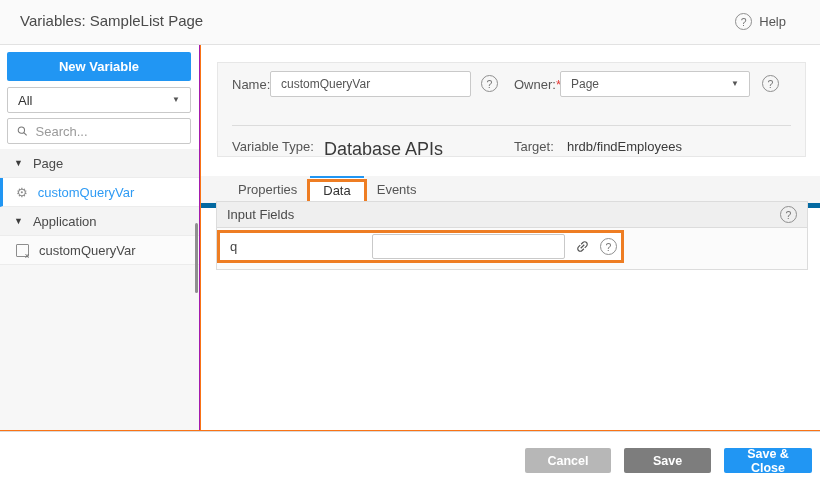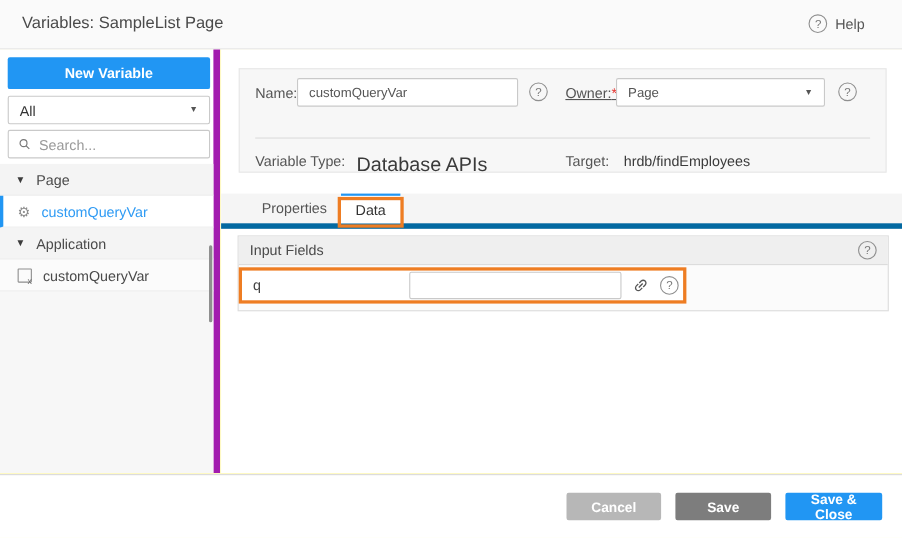--- a/index.html
+++ b/index.html
@@ -1,30 +1,30 @@
 <!DOCTYPE html>
 <html><head>
 <meta charset="utf-8">
 <style>
   html,body{margin:0;padding:0;background:#fff;}
-  .app{position:relative;width:820px;height:489px;background:#fef9c3;overflow:hidden;
+  .app{position:relative;width:820px;height:489px;background:#f97316;overflow:hidden;
        font-family:"Liberation Sans","DejaVu Sans",sans-serif;color:#333;}
 
   
   .header{position:absolute;top:0;left:0;right:0;height:44px;background:#fafafa;border-bottom:1px solid #e2e2e2;}
   .title{position:absolute;left:20px;top:12px;font-size:15px;color:#4a4a4a;}
   .help{position:absolute;right:34px;top:13px;display:flex;align-items:center;gap:7px;color:#555;font-size:13px;cursor:pointer;}
 
   .qmark{display:inline-flex;width:17px;height:17px;border:1px solid #8f8f8f;border-radius:50%;
          align-items:center;justify-content:center;font-size:10.5px;color:#777;box-sizing:border-box;
          background:transparent;flex:0 0 auto;cursor:pointer;}
 
   
   .sidebar{position:absolute;left:0;top:45px;width:200px;height:385px;background:#fff;
-           border-right:6px solid #a21caf;box-sizing:border-box;}
+           border-right:1px solid #a21caf;box-sizing:border-box;}
   .sidebar-rest{position:absolute;left:0;top:220px;right:0;bottom:0;background:#f7f7f7;}
   .btn-new{position:absolute;left:7px;top:7px;width:184px;height:29px;background:#2196f3;color:#fff;
            font-weight:bold;font-size:13px;border:none;border-radius:2px;display:flex;align-items:center;
            justify-content:center;cursor:pointer;font-family:inherit;}
   .filter{position:absolute;left:7px;top:42px;width:184px;height:26px;border:1px solid #c9c9c9;border-radius:2px;
           background:#fff;display:flex;align-items:center;justify-content:space-between;padding:4px 10px;
           box-sizing:border-box;font-size:13px;color:#333;cursor:pointer;}
   .caret{font-size:8px;color:#555;line-height:1;}
   .search{position:absolute;left:7px;top:73px;width:184px;height:26px;border:1px solid #c9c9c9;border-radius:2px;
           background:#fff;display:flex;align-items:center;padding:0 9px;box-sizing:border-box;gap:6px;}
@@ -45,56 +45,56 @@
   
   .main{position:absolute;left:201px;top:45px;right:0;height:385px;background:#fff;}
   .card{position:absolute;left:16px;top:17px;width:589px;height:95px;background:#f7f7f7;
         border:1px solid #e7e7e7;box-sizing:border-box;}
   .flabel{font-size:13px;color:#555;white-space:nowrap;}
   .req{color:#e53935;}
   .name-label{position:absolute;left:14px;top:14px;}
   .name-input{position:absolute;left:52px;top:8px;width:201px;height:26px;border:1px solid #c9c9c9;border-radius:2px;
               background:#fff;font-size:12px;color:#555;padding:0 10px;box-sizing:border-box;outline:none;font-family:inherit;}
   .help-name{position:absolute;left:263px;top:12px;}
-  .owner-label{position:absolute;left:296px;top:14px;text-decoration:underline;}
+  .owner-label{position:absolute;left:296px;top:14px;}
   .owner-select{position:absolute;left:342px;top:8px;width:190px;height:26px;border:1px solid #c9c9c9;border-radius:2px;
                 background:#fff;display:flex;align-items:center;justify-content:space-between;padding:0 10px;
                 box-sizing:border-box;font-size:12px;color:#555;cursor:pointer;}
   .help-owner{position:absolute;left:544px;top:12px;}
   .card-divider{position:absolute;left:14px;right:14px;top:62px;border-top:1px solid #dcdcdc;}
   .vt-label{position:absolute;left:14px;top:76px;}
   .vt-value{position:absolute;left:106px;top:76px;font-size:18px;color:#3a3a3a;}
   .tg-label{position:absolute;left:296px;top:76px;}
   .tg-value{position:absolute;left:349px;top:76px;font-size:13px;color:#3a3a3a;}
 
   
   .tabs{position:absolute;left:0;top:131px;right:0;height:27px;background:#f5f5f5;border-bottom:5px solid #0369a1;
         display:flex;align-items:stretch;padding-left:24px;}
   .tab{padding:0 13px;font-size:13px;color:#555;display:flex;align-items:center;position:relative;cursor:pointer;box-sizing:border-box;}
   .tab.active{background:#fff;border-top:2px solid #2196f3;color:#333;}
   .ann-tab{position:absolute;left:-3px;right:-3px;top:1px;bottom:-4px;border:3px solid #ee7d23;pointer-events:none;}
 
   
-  .panel{position:absolute;left:15px;top:169px;width:592px;height:69px;border:1px solid #dcdcdc;
+  .panel{position:absolute;left:15px;top:156px;width:592px;height:69px;border:1px solid #dcdcdc;
          box-sizing:border-box;background:#fbfbfb;}
   .panel-header{height:26px;background:#efefef;border-bottom:1px solid #dcdcdc;display:flex;align-items:center;
                 justify-content:space-between;padding:0 10px;font-size:13px;color:#4a4a4a;box-sizing:border-box;}
   .panel-body{position:relative;height:41px;}
   .q-row{position:absolute;left:0;top:2px;width:407px;height:33px;border:3px solid #ee7d23;box-sizing:border-box;
          background:#fff;display:flex;align-items:center;padding-left:10px;}
   .q-label{width:142px;font-size:13px;color:#444;}
   .q-input{width:193px;height:25px;border:1px solid #c9c9c9;border-radius:2px;background:#fff;box-sizing:border-box;
            font-size:12px;color:#555;padding:0 8px;outline:none;font-family:inherit;}
   .link-btn{margin-left:8px;width:18px;height:18px;display:flex;align-items:center;justify-content:center;
             background:none;border:none;cursor:pointer;padding:0;}
   .q-help{margin-left:9px;}
 
   
   .footer{position:absolute;left:0;bottom:0;right:0;height:58px;background:#fff;border-top:1px solid #d9d9d9;
-          display:flex;align-items:center;justify-content:flex-end;gap:13px;padding-right:18px;box-sizing:border-box;}
+          display:flex;align-items:center;justify-content:flex-end;gap:13px;padding-right:8px;box-sizing:border-box;}
   .btn{height:25px;border:none;border-radius:2px;color:#fff;font-size:12.5px;font-weight:bold;
        display:flex;align-items:center;justify-content:center;cursor:pointer;font-family:inherit;}
   .btn-cancel{background:#b7b7b7;width:86px;}
   .btn-save{background:#7d7d7d;width:87px;}
   .btn-saveclose{background:#2196f3;width:88px;}
 </style>
 </head>
 <body>
 
 <div class="app">
@@ -175,20 +175,23 @@
       <span class="tg-value">hrdb/findEmployees</span>
     </div>
 
     <div class="tabs">
       <div class="tab">
         <span>Properties</span>
       </div>
       <div class="tab active">
         <span>Data</span>
         <div class="ann-tab"></div>
+      </div>
+      <div class="tab">
+        <span>Events</span>
       </div>
     </div>
 
     <div class="panel">
       <div class="panel-header">
         <span>Input Fields</span>
         <span class="qmark">?</span>
       </div>
       <div class="panel-body">
         <div class="q-row">

